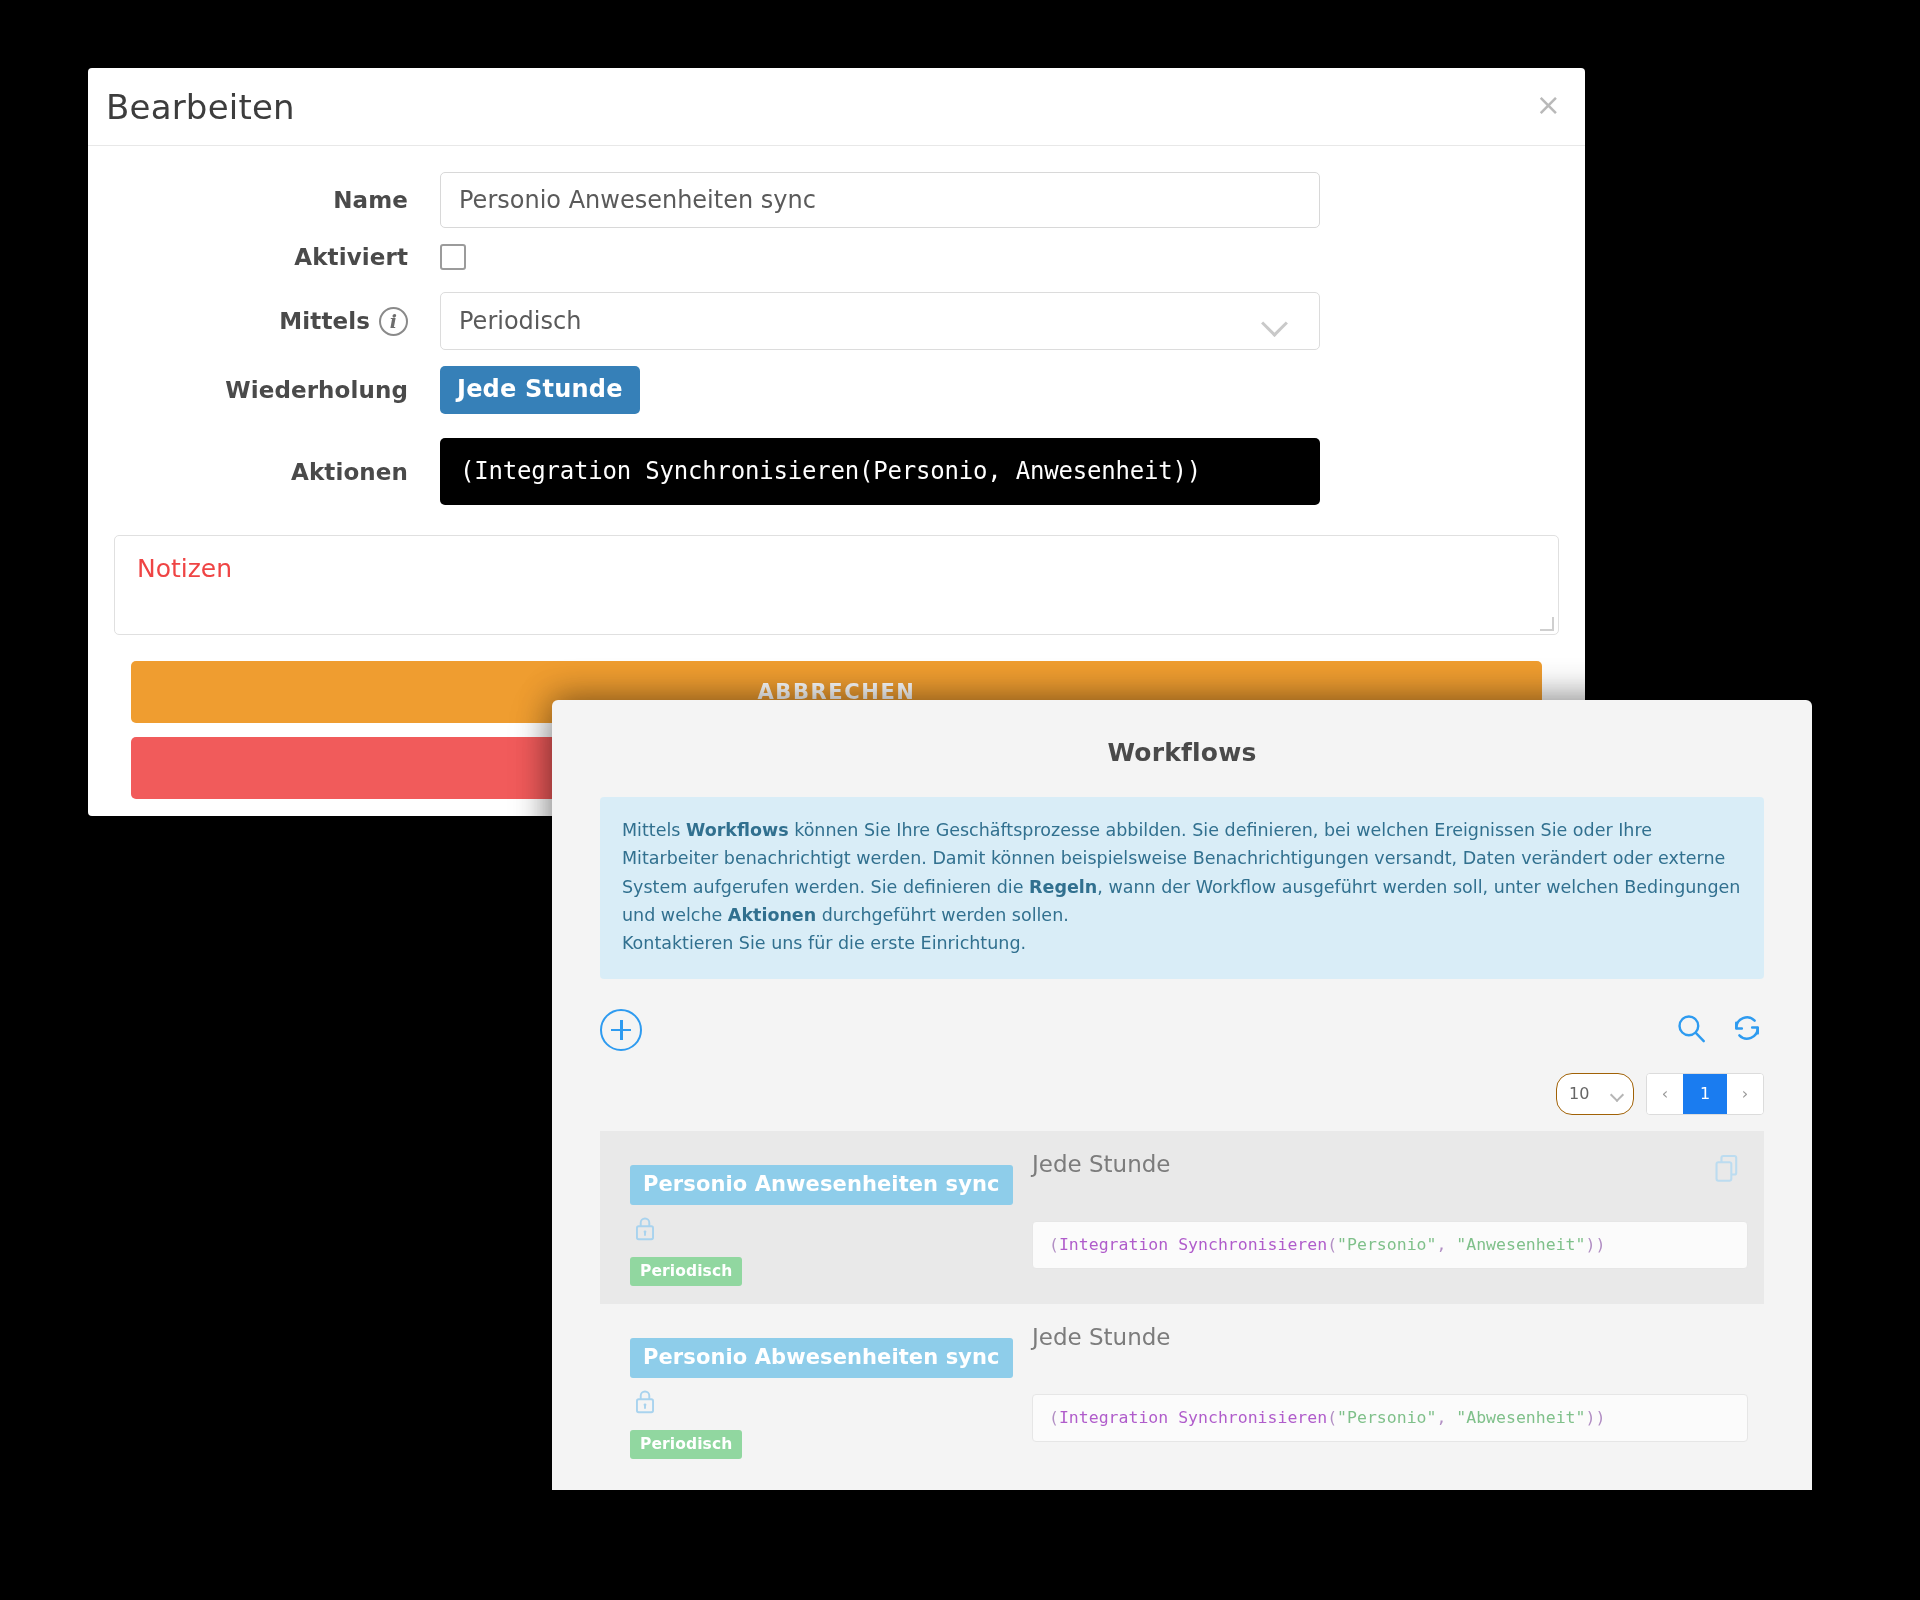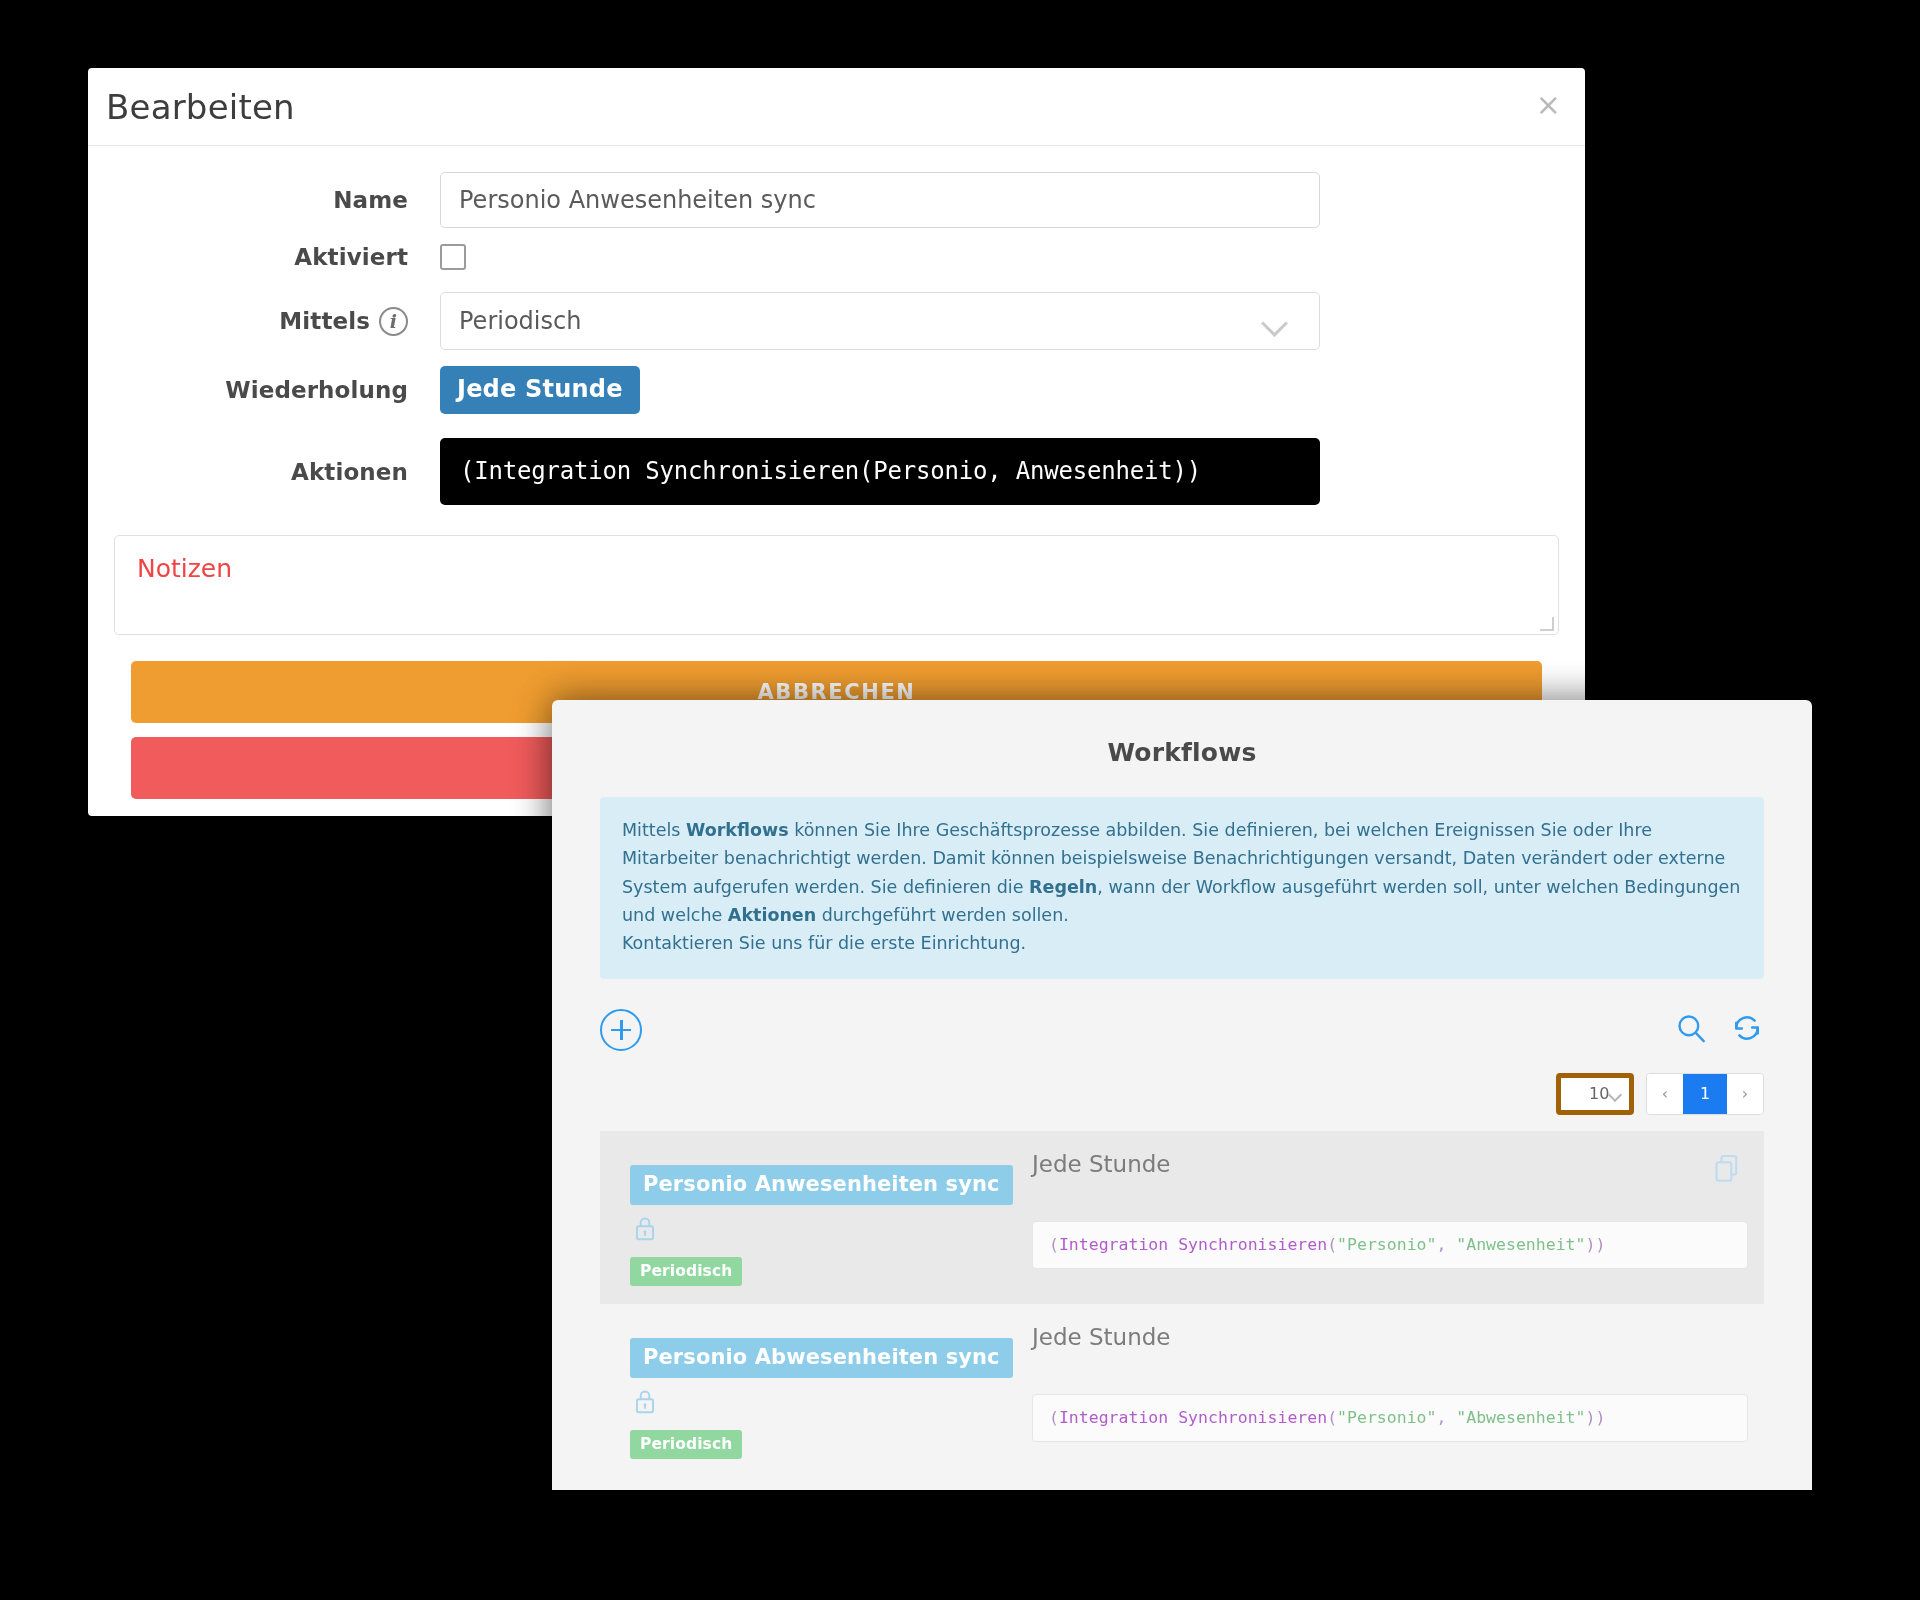--- a/index.html
+++ b/index.html
@@ -235,26 +235,26 @@
 
   .wf-pager {
     margin: 14px 48px 0 48px;
     display: flex;
     justify-content: flex-end;
     align-items: center;
     gap: 12px;
   }
   .page-size {
     width: 78px; height: 42px;
-    border: 5px solid #a16207;
-    border-radius: 4px;
+    border: 1px solid #a16207;
+    border-radius: 16px;
     background: #fff;
     display: flex; align-items: center;
     justify-content: space-between;
-    padding: 0 9px 0 28px;
+    padding: 0 9px 0 12px;
     font-size: 16px; color: #666;
   }
   .mini-chev {
     width: 13px; height: 8px; position: relative;
   }
   .mini-chev::before {
     content: ""; position: absolute; left: 1px; top: 0;
     width: 8px; height: 8px;
     border-right: 2px solid #b5b5b5;
     border-bottom: 2px solid #b5b5b5;

